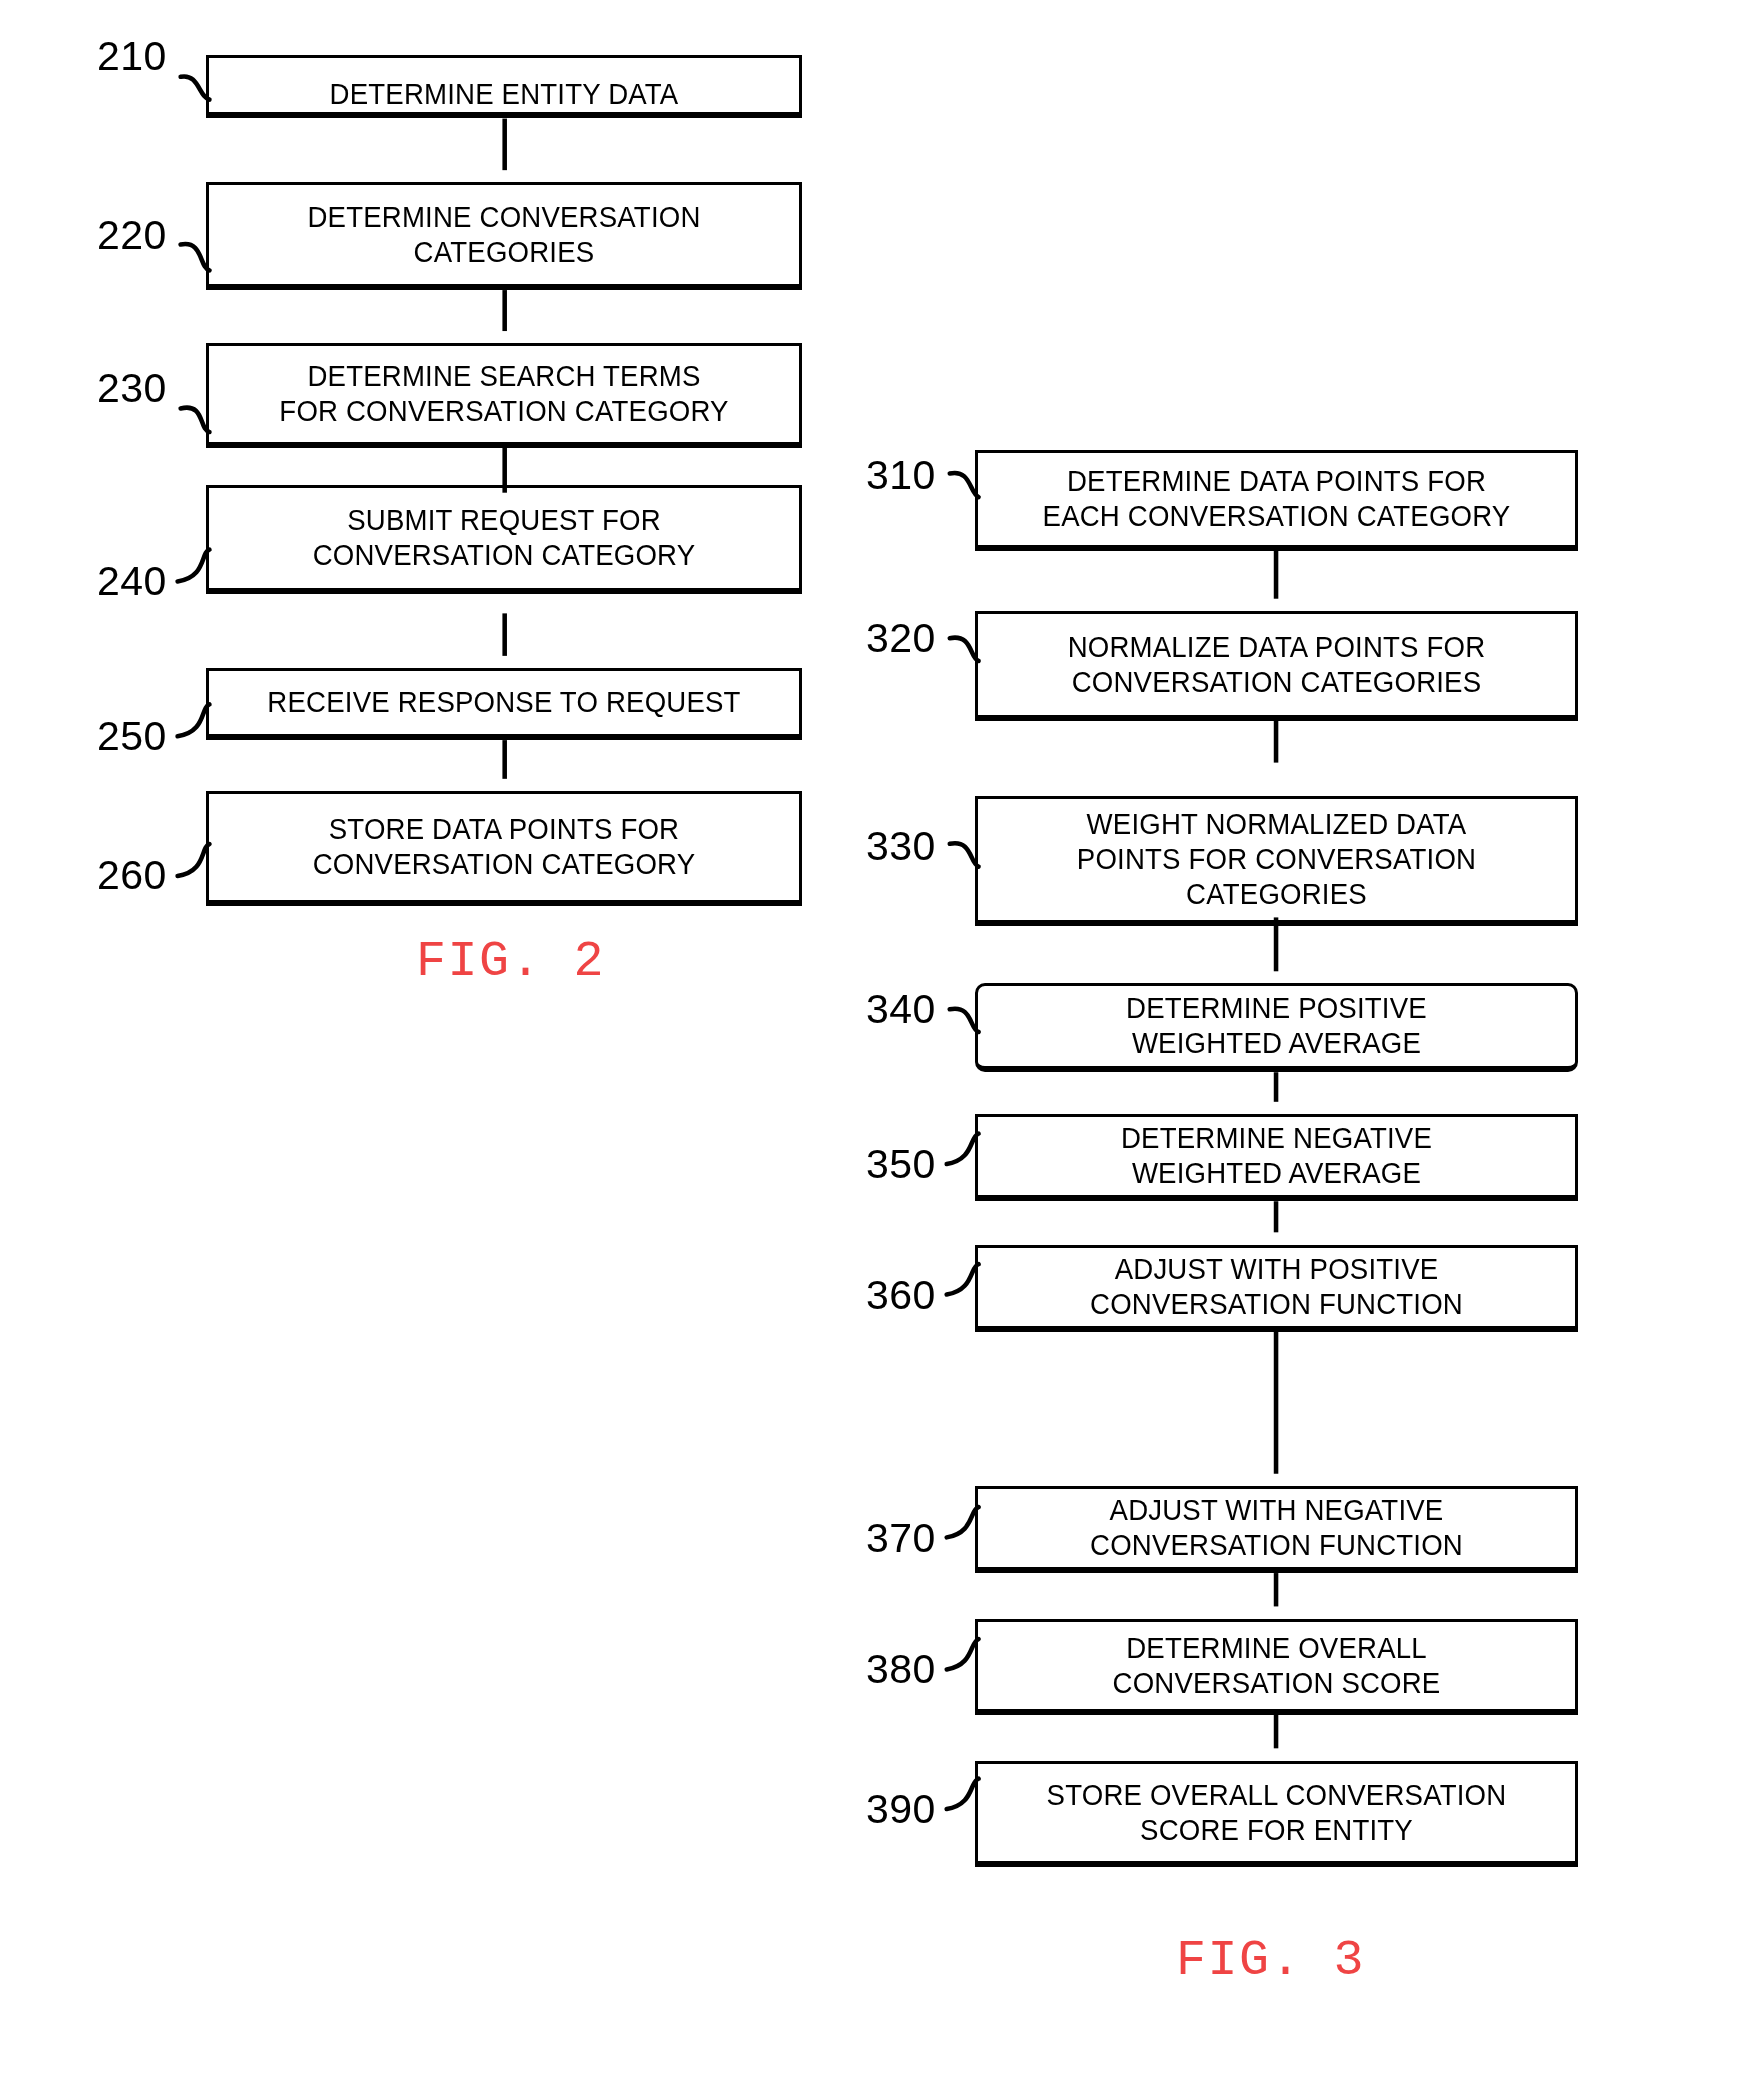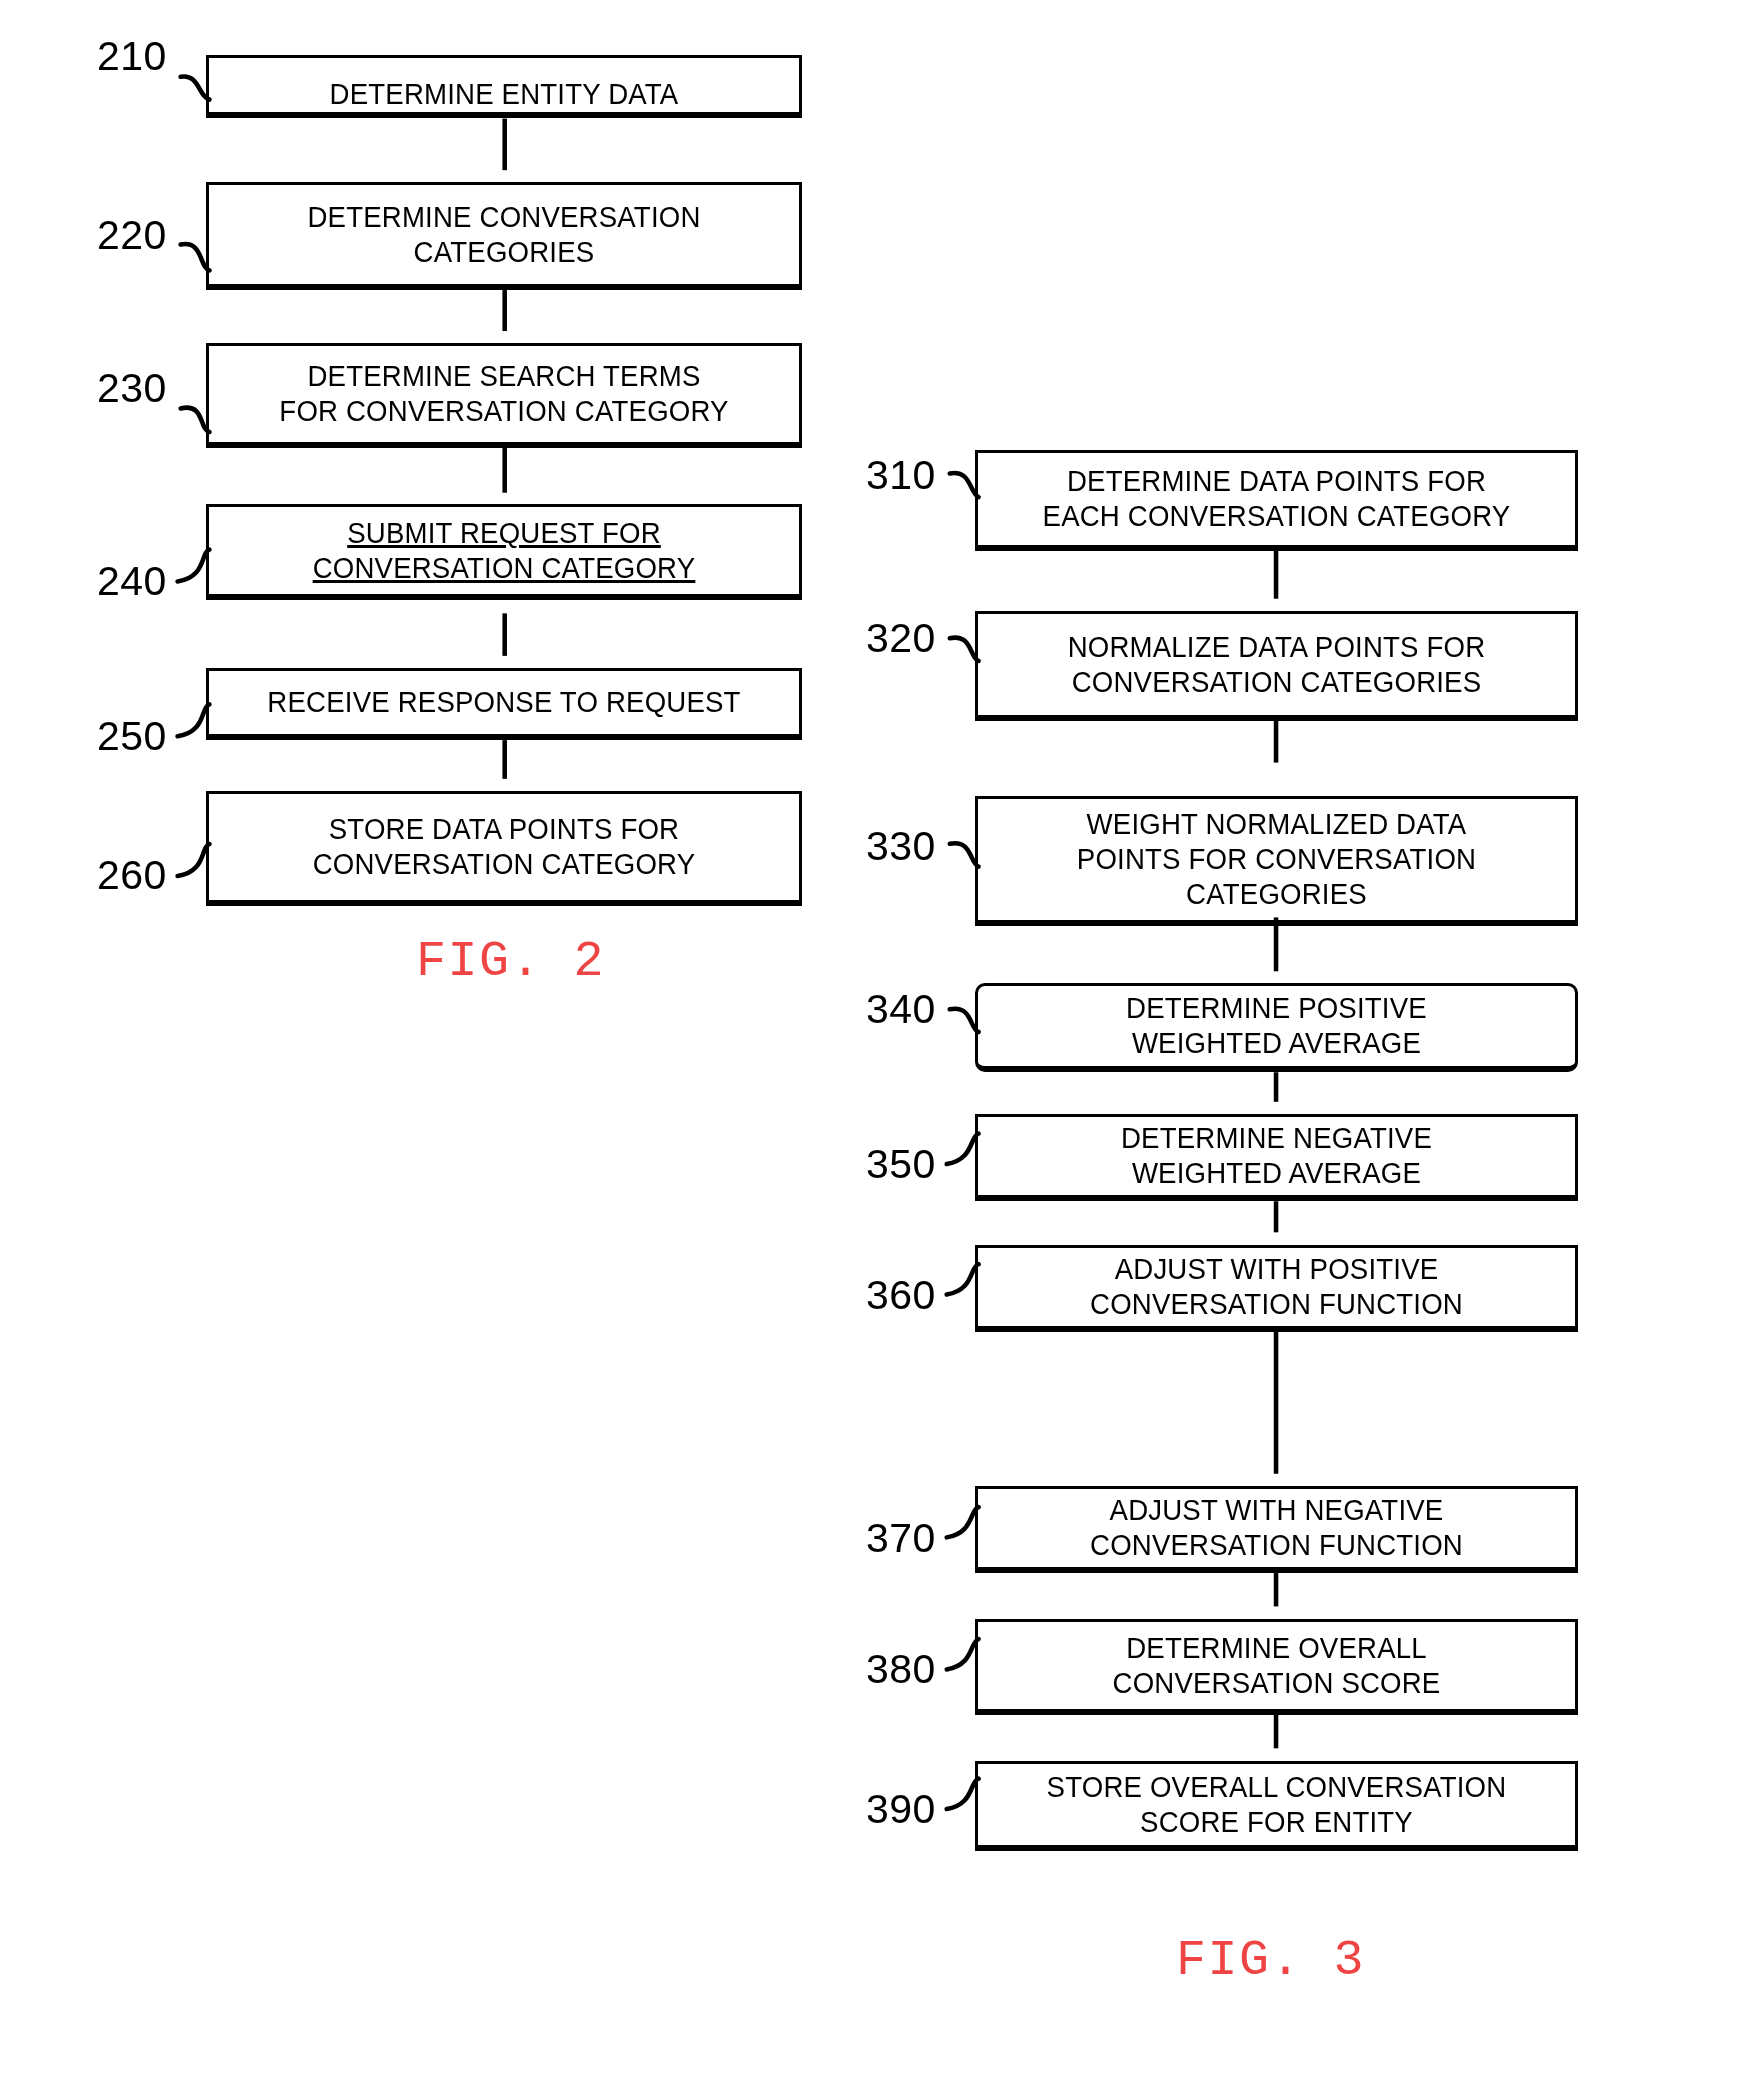--- a/index.html
+++ b/index.html
@@ -105,21 +105,21 @@
     <div class="node" style="left:206px; top:182px; width:596px; height:108px;">
       <span class="node-label">DETERMINE CONVERSATION
 CATEGORIES</span>
     </div>
 
     <div class="node" style="left:206px; top:343px; width:596px; height:105px;">
       <span class="node-label">DETERMINE SEARCH TERMS
 FOR CONVERSATION CATEGORY</span>
     </div>
 
-    <div class="node" style="left:206px; top:504px; width:596px; height:96px;text-decoration:underline;">
+    <div class="node" style="left:206px; top:485px; width:596px; height:109px;">
       <span class="node-label">SUBMIT REQUEST FOR
 CONVERSATION CATEGORY</span>
     </div>
 
     <div class="node" style="left:206px; top:668px; width:596px; height:72px;">
       <span class="node-label">RECEIVE RESPONSE TO REQUEST</span>
     </div>
 
     <div class="node" style="left:206px; top:791px; width:596px; height:115px;">
       <span class="node-label">STORE DATA POINTS FOR
@@ -193,21 +193,21 @@
     <div class="node" style="left:118px; top:1486px; width:603px; height:87px;">
       <span class="node-label">ADJUST WITH NEGATIVE
 CONVERSATION FUNCTION</span>
     </div>
 
     <div class="node" style="left:118px; top:1619px; width:603px; height:96px;text-align:center;">
       <span class="node-label">DETERMINE OVERALL
 CONVERSATION SCORE</span>
     </div>
 
-    <div class="node" style="left:118px; top:1761px; width:603px; height:90px;">
+    <div class="node" style="left:118px; top:1761px; width:603px; height:106px;">
       <span class="node-label">STORE OVERALL CONVERSATION
 SCORE FOR ENTITY</span>
     </div>
 
     <div class="ref" style="left:9px; top:455px;">310</div>
     <div class="ref" style="left:9px; top:618px;">320</div>
     <div class="ref" style="left:9px; top:826px;">330</div>
     <div class="ref" style="left:9px; top:989px;">340</div>
     <div class="ref" style="left:9px; top:1144px;">350</div>
     <div class="ref" style="left:9px; top:1275px;">360</div>

